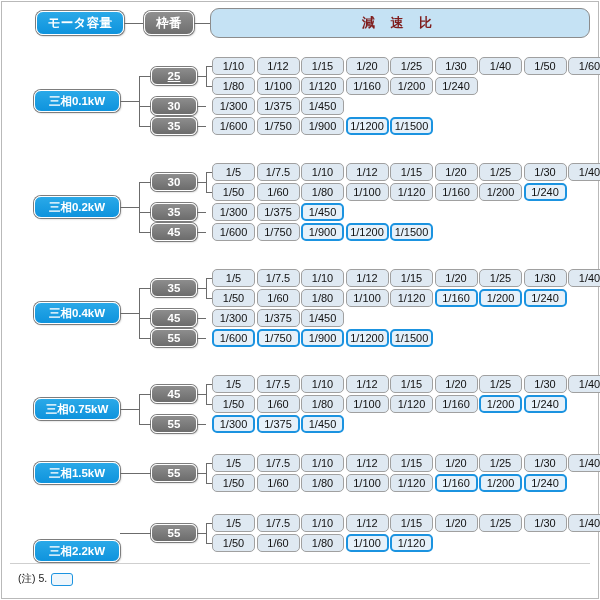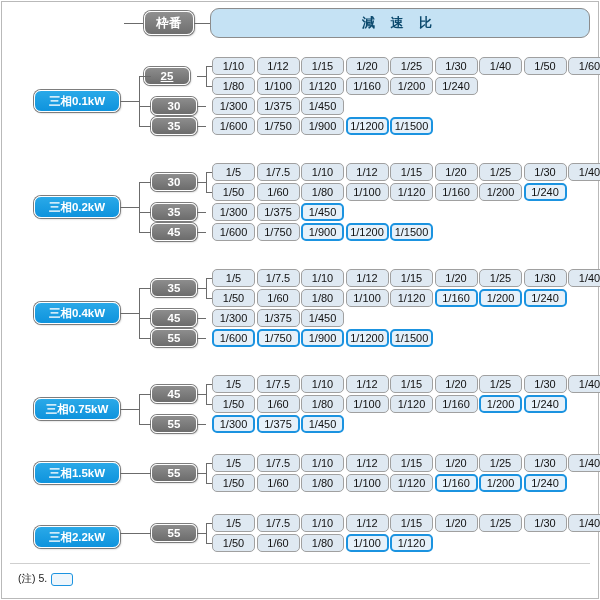--- a/index.html
+++ b/index.html
@@ -41,21 +41,21 @@
   .cap-gray{
     background:linear-gradient(#8f8f8f,#6e6e6e);
     border:1.5px solid #ffffff;
     box-shadow:0 0 0 1px #7d7d7d, 1px 1px 2px rgba(0,0,0,0.35);
     font-size:12.5px;
   }
   .cap-wide{
     background:#c5e2f4;
     border:1px solid #8c8c8c;
     border-radius:9px;
-    color:#0c4a6e;
+    color:#7f1d1d;
     font-size:13px;
     letter-spacing:6px;
     font-weight:bold;
   }
 
   
   .motor{
     position:absolute;
     box-sizing:border-box;
     display:flex;align-items:center;justify-content:center;
@@ -123,20 +123,21 @@
     position:absolute;left:10px;top:563px;width:580px;height:1px;background:#cfcfcf;
   }
 </style>
 </head>
 <body>
 
 <div id="sheet">
 
   <div class="outer-frame"></div>
 
+  <div class="cap cap-blue" style="left:36px;top:11px;width:88px;height:24px;">モータ容量</div>
 
   <div class="ln lnh" style="left:124px;top:23px;width:20px;"></div>
 
   <div class="cap cap-gray" style="left:144px;top:11px;width:50px;height:24px;">枠番</div>
 
   <div class="ln lnh" style="left:194px;top:23px;width:16px;"></div>
 
   <div class="cap cap-wide" style="left:210px;top:8px;width:380px;height:30px;">減 速 比</div>
 
   <div id="body-layer">
@@ -148,21 +149,21 @@
       <div class="ratio" style="left:434.5px;top:57px;width:43px;">1/30</div>
       <div class="ratio" style="left:479px;top:57px;width:43px;">1/40</div>
       <div class="ratio" style="left:523.5px;top:57px;width:43px;">1/50</div>
       <div class="ratio" style="left:568px;top:57px;width:43px;">1/60</div>
       <div class="ratio" style="left:212px;top:77px;width:43px;">1/80</div>
       <div class="ratio" style="left:256.5px;top:77px;width:43px;">1/100</div>
       <div class="ratio" style="left:301px;top:77px;width:43px;">1/120</div>
       <div class="ratio" style="left:345.5px;top:77px;width:43px;">1/160</div>
       <div class="ratio" style="left:390px;top:77px;width:43px;">1/200</div>
       <div class="ratio" style="left:434.5px;top:77px;width:43px;">1/240</div>
-      <div class="frame" style="left:144px;top:67px;width:46px;height:18px;text-decoration:underline;">25</div>
+      <div class="frame" style="left:151px;top:67px;width:46px;height:18px;text-decoration:underline;">25</div>
       <div class="ln lnh" style="left:197px;top:76px;width:9px;"></div>
       <div class="ln lnv" style="left:206px;top:66px;height:20px;"></div>
       <div class="ln lnh" style="left:206px;top:66px;width:6px;"></div>
       <div class="ln lnh" style="left:206px;top:86px;width:6px;"></div>
       <div class="ratio" style="left:212px;top:97px;width:43px;">1/300</div>
       <div class="ratio" style="left:256.5px;top:97px;width:43px;">1/375</div>
       <div class="ratio" style="left:301px;top:97px;width:43px;">1/450</div>
       <div class="frame" style="left:151px;top:97px;width:46px;height:18px;">30</div>
       <div class="ln lnh" style="left:197px;top:106px;width:9px;"></div>
       <div class="ratio" style="left:212px;top:117px;width:43px;">1/600</div>
@@ -327,21 +328,21 @@
       <div class="ratio" style="left:212px;top:534px;width:43px;">1/50</div>
       <div class="ratio" style="left:256.5px;top:534px;width:43px;">1/60</div>
       <div class="ratio" style="left:301px;top:534px;width:43px;">1/80</div>
       <div class="ratio hl" style="left:345.5px;top:534px;width:43px;">1/100</div>
       <div class="ratio hl" style="left:390px;top:534px;width:43px;">1/120</div>
       <div class="frame" style="left:151px;top:524px;width:46px;height:18px;">55</div>
       <div class="ln lnh" style="left:197px;top:533px;width:9px;"></div>
       <div class="ln lnv" style="left:206px;top:523px;height:20px;"></div>
       <div class="ln lnh" style="left:206px;top:523px;width:6px;"></div>
       <div class="ln lnh" style="left:206px;top:543px;width:6px;"></div>
-      <div class="motor" style="left:34px;top:526px;width:86px;height:22px;">三相2.2kW</div>
+      <div class="motor" style="left:34px;top:540px;width:86px;height:22px;">三相2.2kW</div>
       <div class="ln lnh" style="left:120px;top:533px;width:19px;"></div>
       <div class="ln lnh" style="left:139px;top:533px;width:12px;"></div>
     </div>
 
   <div class="hr-note"></div>
   <div class="note">
     <span>(注) 5.</span>
     <span class="note-swatch"></span>
   </div>
 

